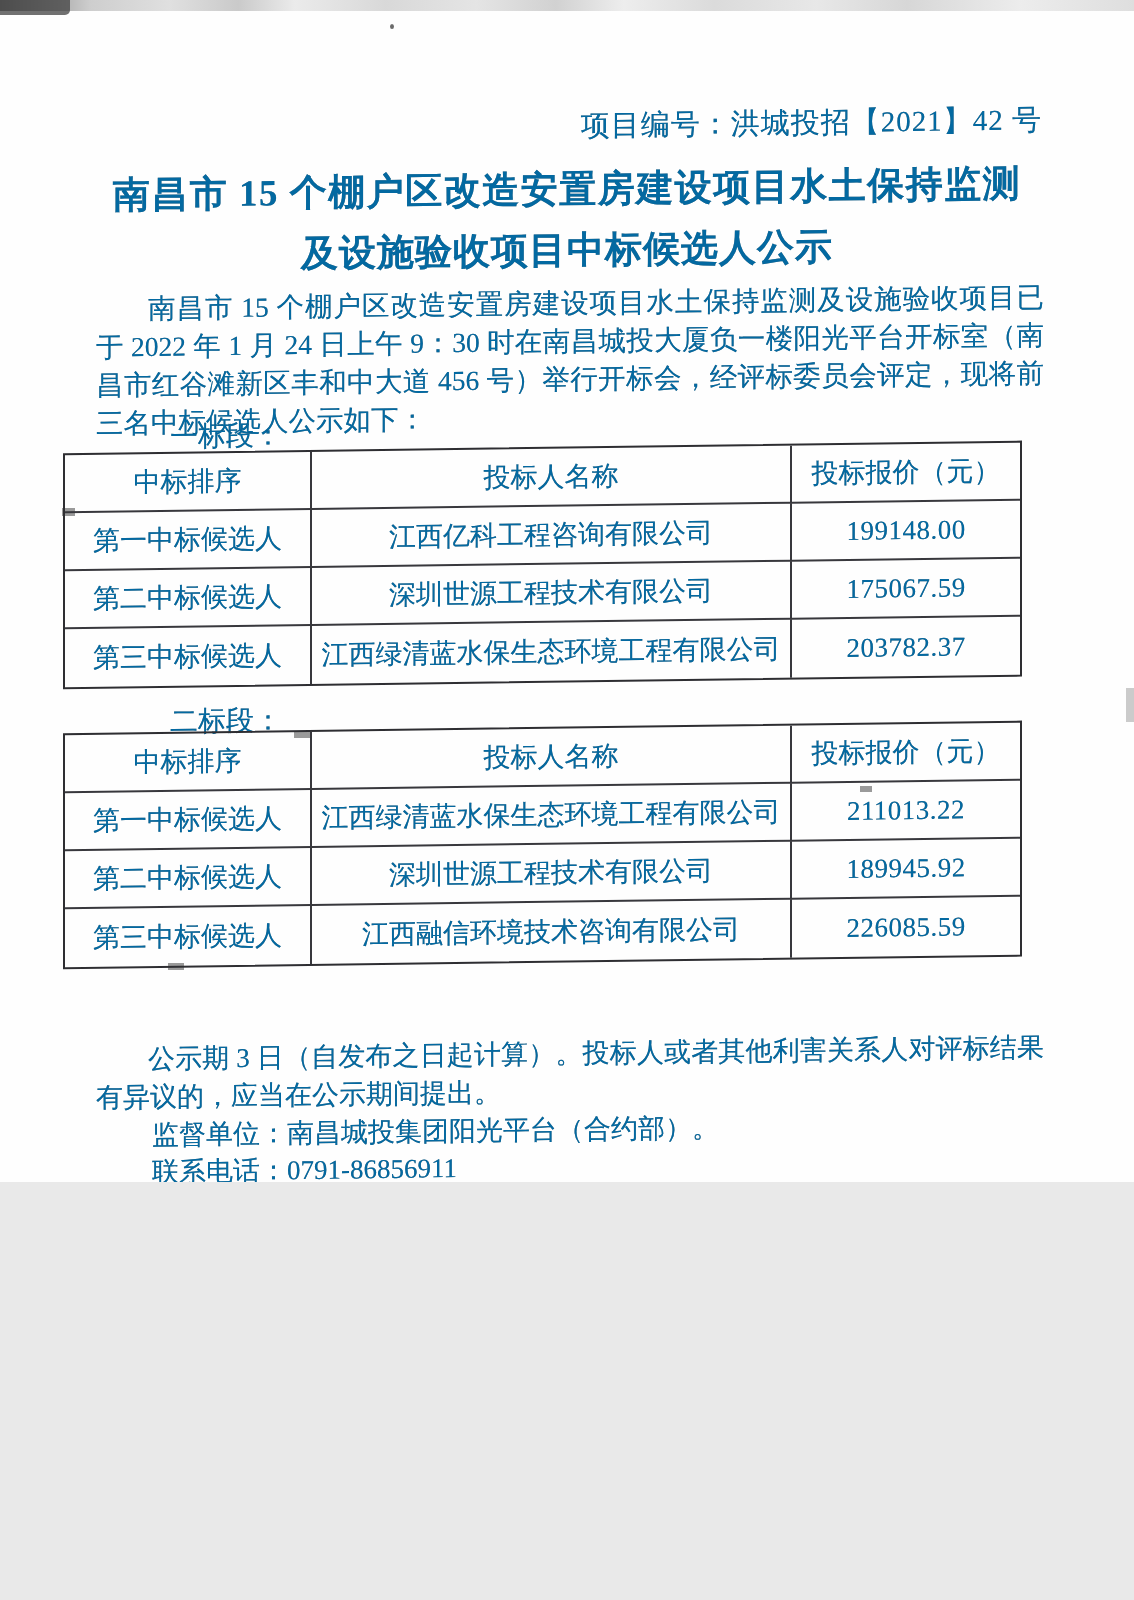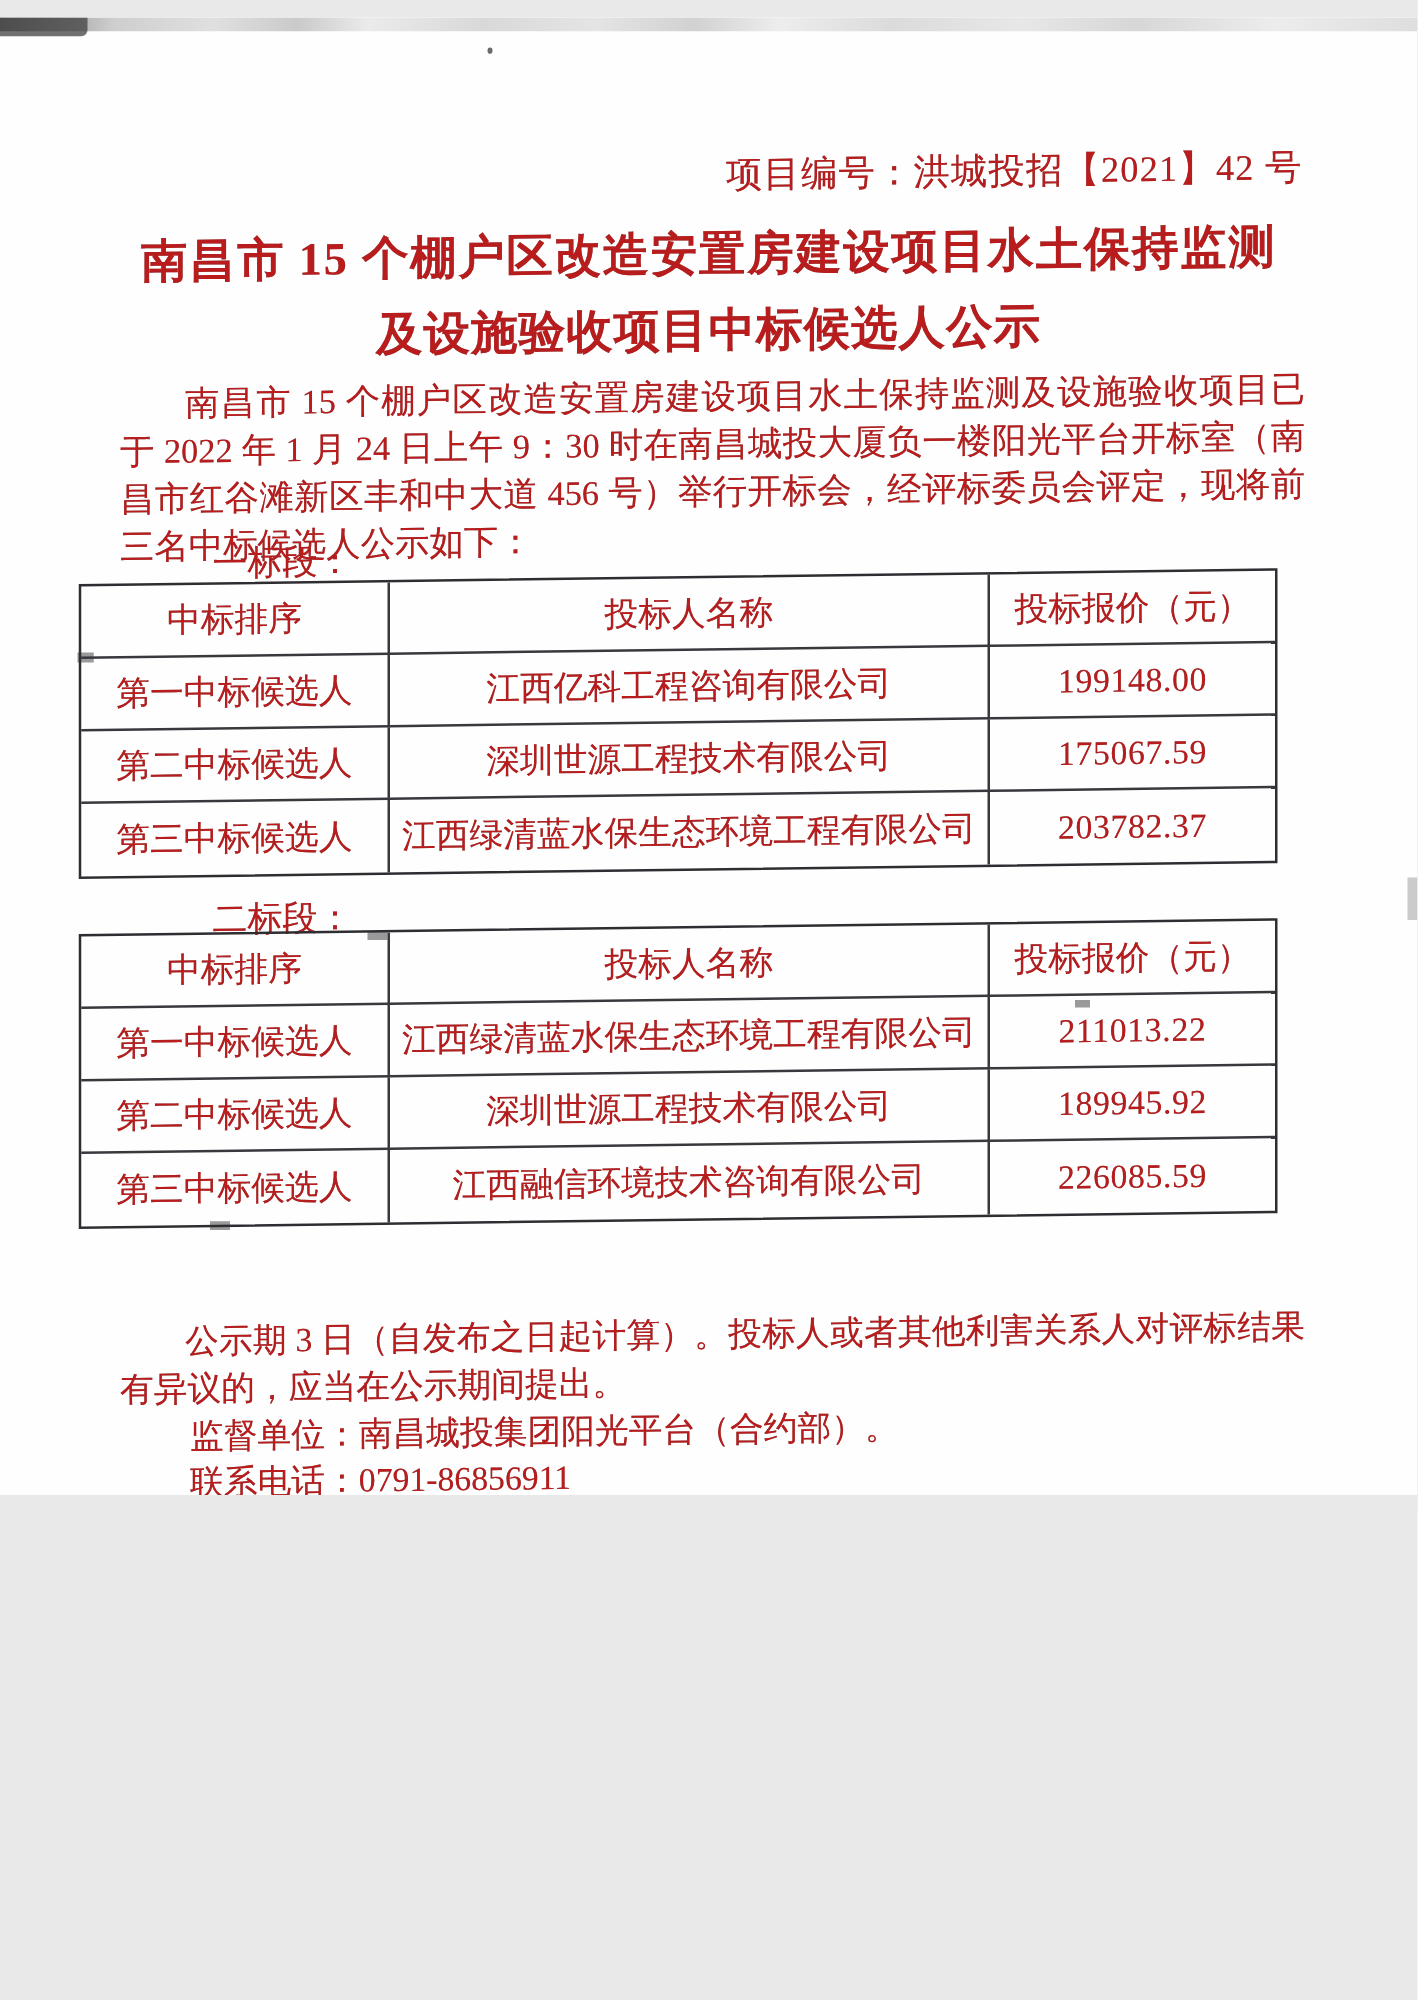--- a/index.html
+++ b/index.html
@@ -1,18 +1,18 @@
 <!DOCTYPE html>
 <html><head>
 <meta charset="utf-8">
 <style>
   html,body { margin:0; padding:0; background:#e9e9e9; }
   .page {
-    position:relative; width:1134px; height:1182px; margin:14px auto;
-    background:#fefefe; overflow:hidden; color:#b91c1c;
+    position:relative; width:1134px; height:1182px; margin:0 auto;
+    background:#fefefe; overflow:hidden; color:#0369a1;
     font-family:"Liberation Serif","DejaVu Serif",serif;
   }
   .content {
     position:absolute; inset:0;
     transform:skewY(-0.75deg); transform-origin:0 0;
     text-shadow:0 0 0.4px rgba(50,50,50,.55);
   }
   .abs { position:absolute; }
   .doc-number { top:114px; right:92px; font-size:29px; letter-spacing:1px; white-space:nowrap; }
   .title1 { top:172px; left:0; width:1134px; text-align:center; font-size:37px; font-weight:bold; letter-spacing:1.5px; white-space:nowrap; }

